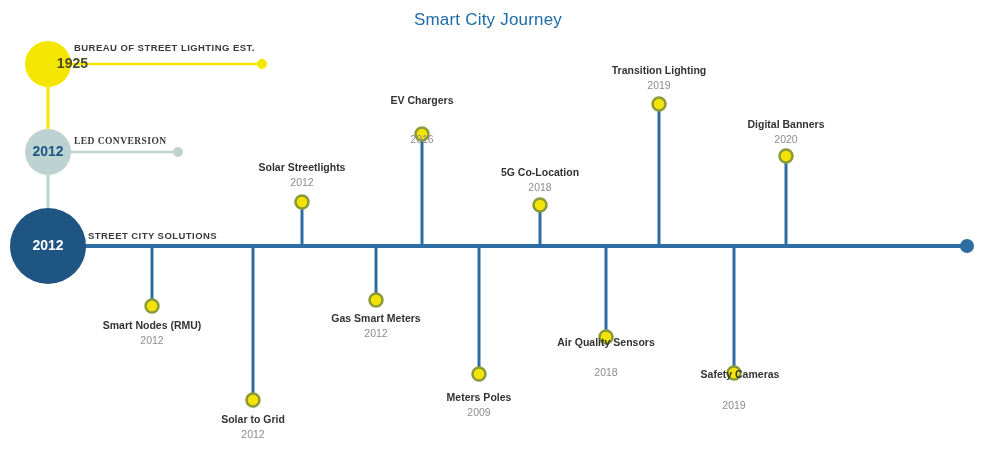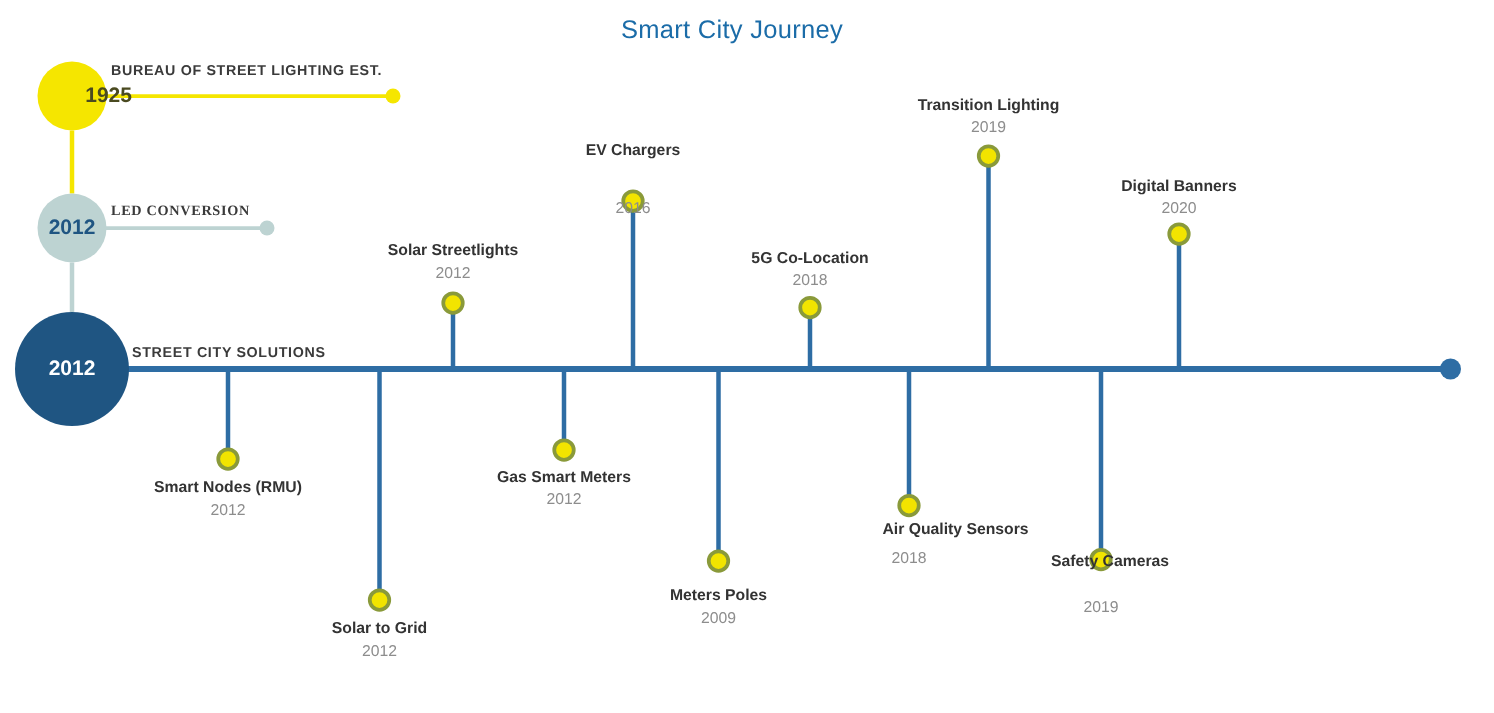--- a/index.html
+++ b/index.html
@@ -147,19 +147,19 @@
       <div class="milestone-title" style="left: 786px; top: 118px;">Digital Banners</div>
       <div class="milestone-year" style="left: 786px; top: 133px;">2020</div>
       <div class="milestone-title" style="left: 152px; top: 319px;">Smart Nodes (RMU)</div>
       <div class="milestone-year" style="left: 152px; top: 334px;">2012</div>
       <div class="milestone-title" style="left: 253px; top: 413px;">Solar to Grid</div>
       <div class="milestone-year" style="left: 253px; top: 428px;">2012</div>
       <div class="milestone-title" style="left: 376px; top: 312px;">Gas Smart  Meters</div>
       <div class="milestone-year" style="left: 376px; top: 327px;">2012</div>
       <div class="milestone-title" style="left: 479px; top: 391px;">Meters Poles</div>
       <div class="milestone-year" style="left: 479px; top: 406px;">2009</div>
-      <div class="milestone-title" style="left: 606px; top: 347px; margin-left: 31px;">Air Quality Sensors</div>
+      <div class="milestone-title" style="left: 606px; top: 336px;">Air Quality Sensors</div>
       <div class="milestone-year" style="left: 606px; top: 366px;">2018</div>
       <div class="milestone-title" style="left: 734px; top: 368px; padding-left: 12px;">Safety Cameras</div>
       <div class="milestone-year" style="left: 734px; top: 399px;">2019</div>
     </div>
 
 </div>
 
 </body></html>

